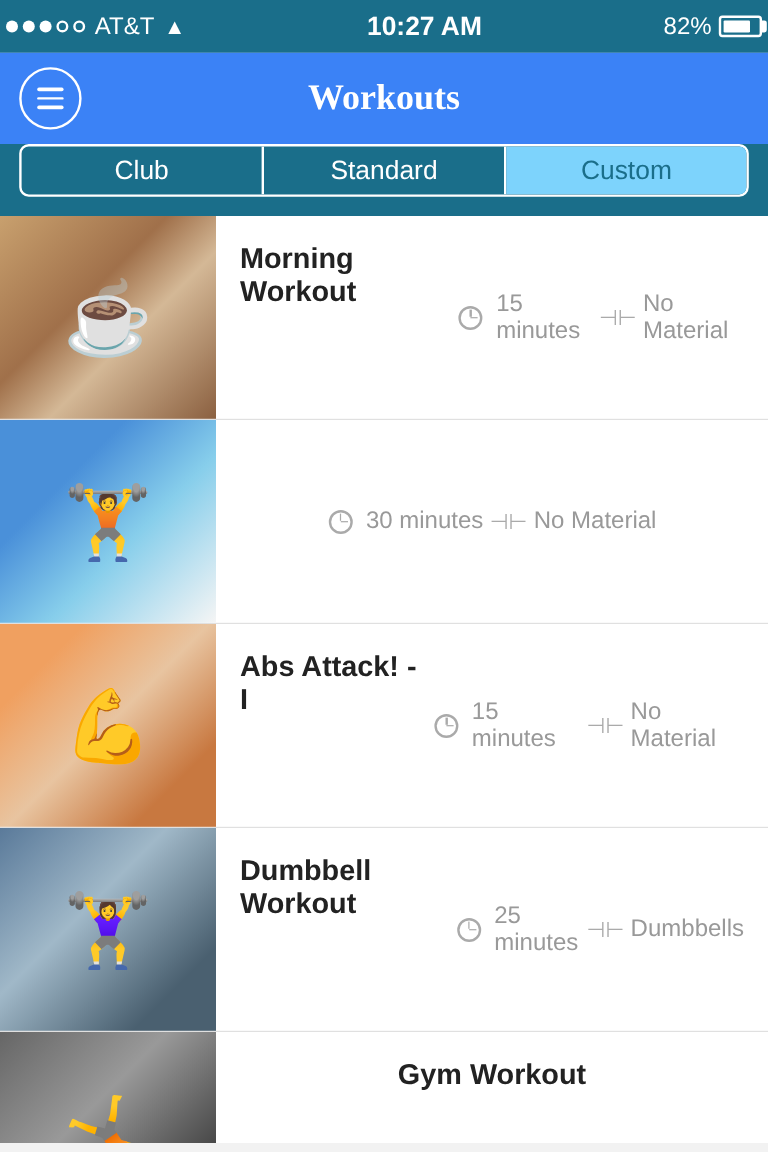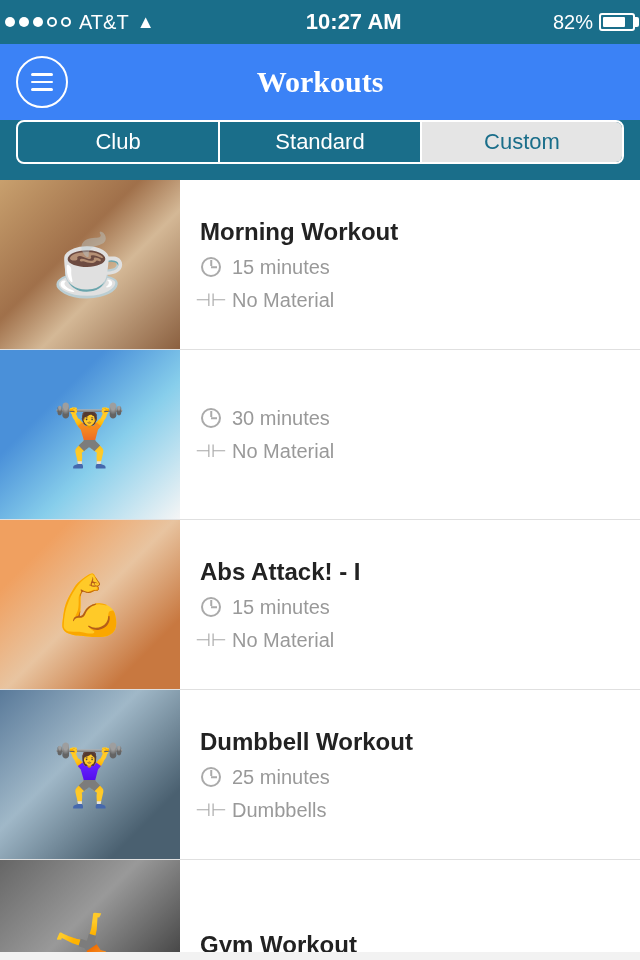--- a/index.html
+++ b/index.html
@@ -96,21 +96,21 @@
     }
     .tab {
       flex: 1;
       height: 40px;
       display: flex; align-items: center; justify-content: center;
       color: white;
       font-size: 22px;
       cursor: pointer;
     }
     .tab.active {
-      background: #e5e5e5;
+      background: #7dd3fc;
       color: #1a6e8a;
       font-weight: 500;
     }
     .tab-divider {
       width: 2px; background: white; flex-shrink: 0;
     }
 
     
     .workout-list {
       background: white;
@@ -174,21 +174,20 @@
     .thumb-gym::before {
       content: '🤸';
       font-size: 60px;
       position: absolute; top: 50%; left: 50%; transform: translate(-50%, -50%);
     }
 
     .workout-info {
       flex: 1;
       padding: 22px 20px;
       display: flex;
-      flex-direction: column;
       justify-content: center;
       gap: 10px;
     }
     .workout-name {
       font-size: 24px;
       font-weight: 700;
       color: #222;
     }
     .workout-meta {
       display: flex;

